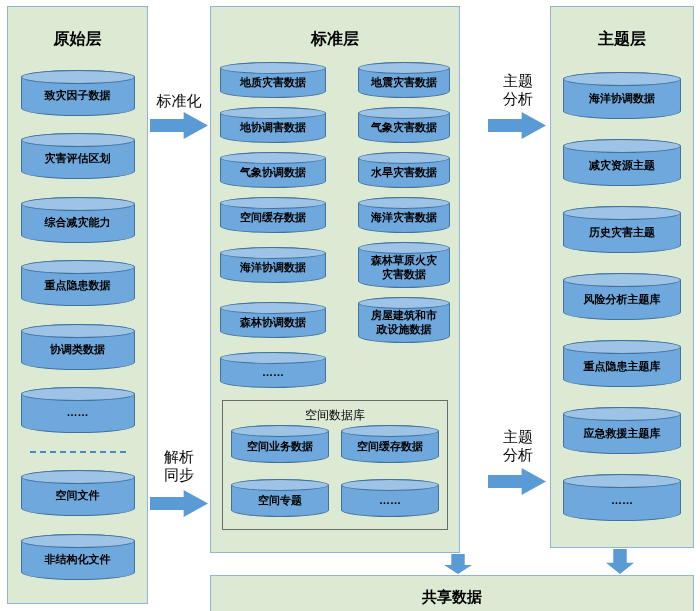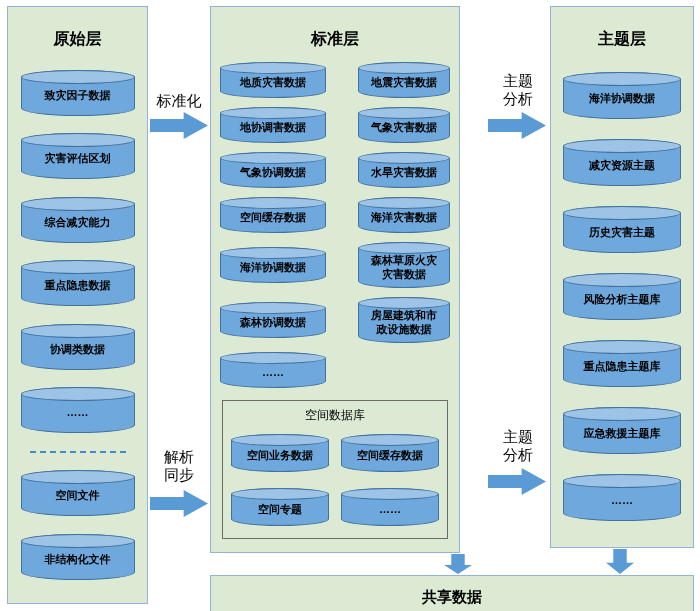--- a/index.html
+++ b/index.html
@@ -54,21 +54,21 @@
   .grid2 .cyl::before{height:12px;}
   .grid2 .cyl .cyl-label{padding-top:6px;}
   .grid2 .cyl.tall{height:46px;}
   .dashed-divider{
     width:96px;height:0;border-top:2px dashed var(--dashed-line);
   }
   .spatial-box{
     margin:12px auto 0;width:226px;border:1px solid #6b6b6b;box-sizing:border-box;
     padding:4px 0 12px;background:transparent;
   }
-  .spatial-title{font-size:12px;text-align:center;margin:2px 0 10px;}
+  .spatial-title{font-size:12px;text-align:center;margin:2px 0 1px;}
   .spatial-grid{
     display:grid;grid-template-columns:98px 98px;gap:16px 12px;justify-content:center;
   }
   .spatial-grid .cyl{width:100%;height:38px;border-radius:50% / 7px;}
   .spatial-grid .cyl::before{height:12px;}
   .spatial-grid .cyl .cyl-label{padding-top:6px;}
   
   .arrow-right{
     position:absolute;background:var(--arrow-fill);
     clip-path:polygon(0 26%, 58% 26%, 58% 0, 100% 50%, 58% 100%, 58% 74%, 0 74%);

